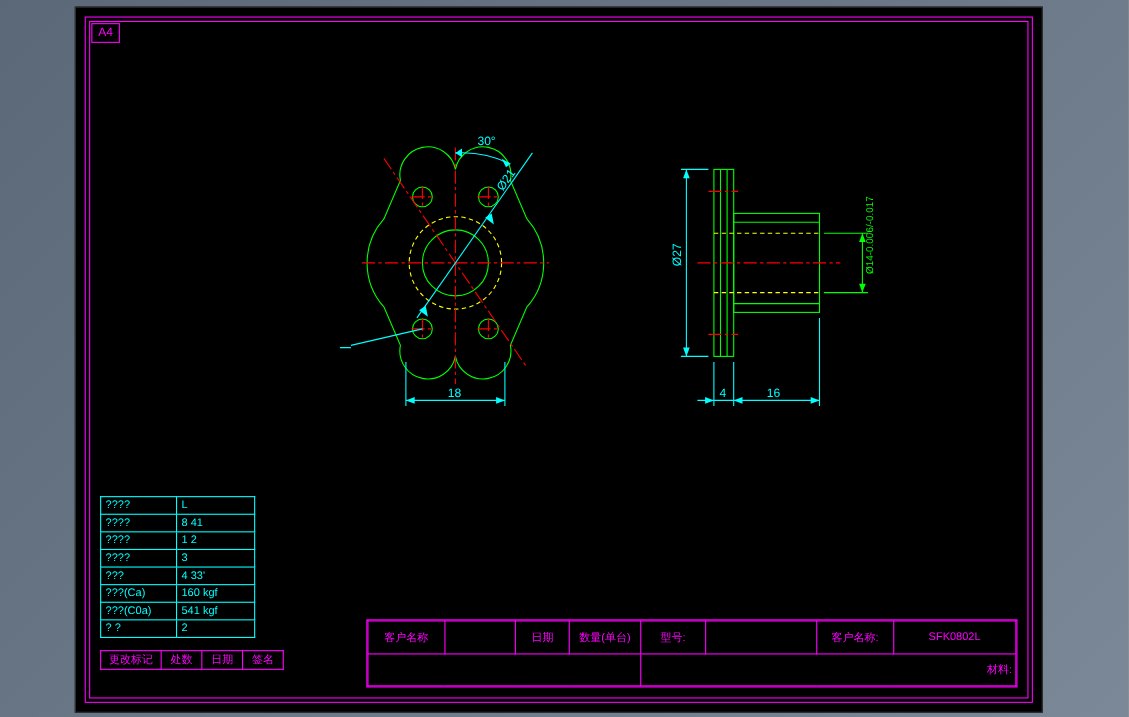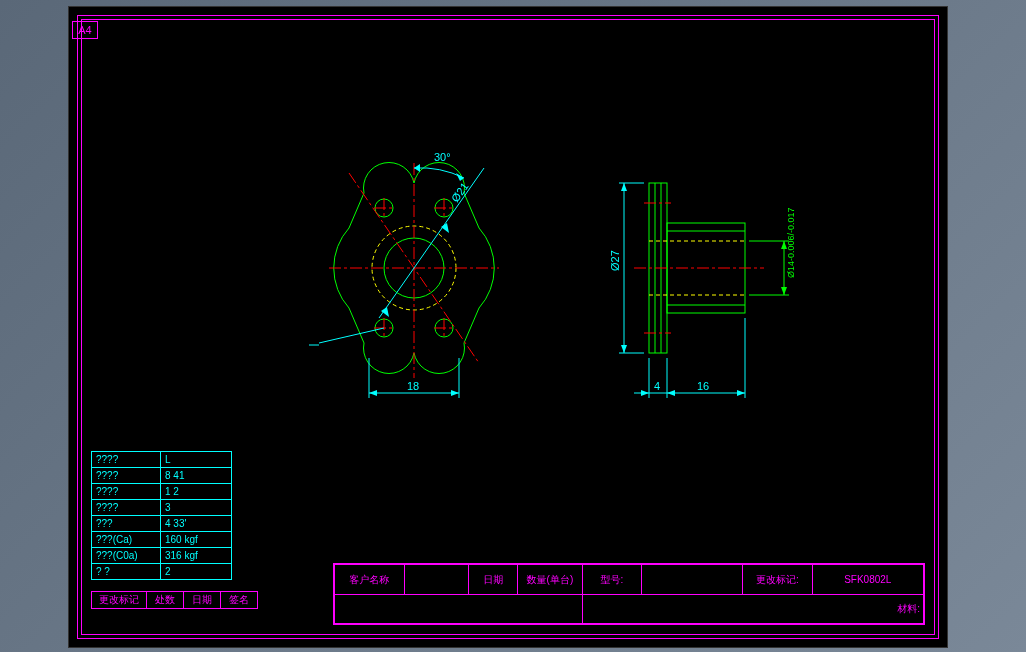--- a/index.html
+++ b/index.html
@@ -31,34 +31,34 @@
   .frame-inner {
     position: absolute;
     left: 12px;
     top: 12px;
     right: 12px;
     bottom: 12px;
     border: 1px solid #ff00ff;
   }
   .a4-label {
     position: absolute;
-    left: 3px;
+    left: 14px;
     top: 14px;
     width: 24px;
     height: 16px;
     border: 1px solid #ff00ff;
     color: #ff00ff;
     font-size: 11px;
     text-align: center;
     line-height: 16px;
   }
   .drawing-area {
     position: absolute;
     left: 20px;
-    top: 56px;
+    top: 27px;
     right: 20px;
     height: 370px;
   }
   svg { position: absolute; }
   .cyan { stroke: #00ffff; fill: none; }
   .green { stroke: #00ff00; fill: none; }
   .yellow { stroke: #ffff00; fill: none; }
   .red { stroke: #ff0000; fill: none; }
   .cyan-fill { fill: #00ffff; }
   .dash-center { stroke-dasharray: 12,3,3,3; }
@@ -250,21 +250,21 @@
     <tr>
           <td>???</td>
           <td>4 33'</td>
         </tr>
     <tr>
           <td>???(Ca)</td>
           <td>160 kgf</td>
         </tr>
     <tr>
           <td>???(C0a)</td>
-          <td>316 kgf</td>
+          <td>541 kgf</td>
         </tr>
     <tr>
           <td>? ?</td>
           <td>2</td>
         </tr>
   </tbody>
     </table>
 
   <table class="change-table">
     <tbody>
@@ -280,21 +280,21 @@
   <div class="title-block">
     <table>
       <tbody>
           <tr style="height:18px">
         <td style="width:60px">客户名称</td>
         <td style="width:55px"></td>
         <td style="width:40px">日期</td>
         <td style="width:55px">数量(单台)</td>
         <td style="width:50px">型号:</td>
         <td style="width:90px"></td>
-        <td style="width:60px">更改标记:</td>
+        <td style="width:60px">客户名称:</td>
         <td style="width:100px">SFK0802L</td>
       </tr>
       <tr style="height:16px">
         <td colspan="4" rowspan="1"></td>
         <td colspan="4" style="text-align:right">材料:</td>
       </tr>
     </tbody>
       </table>
   </div>
 </div>

